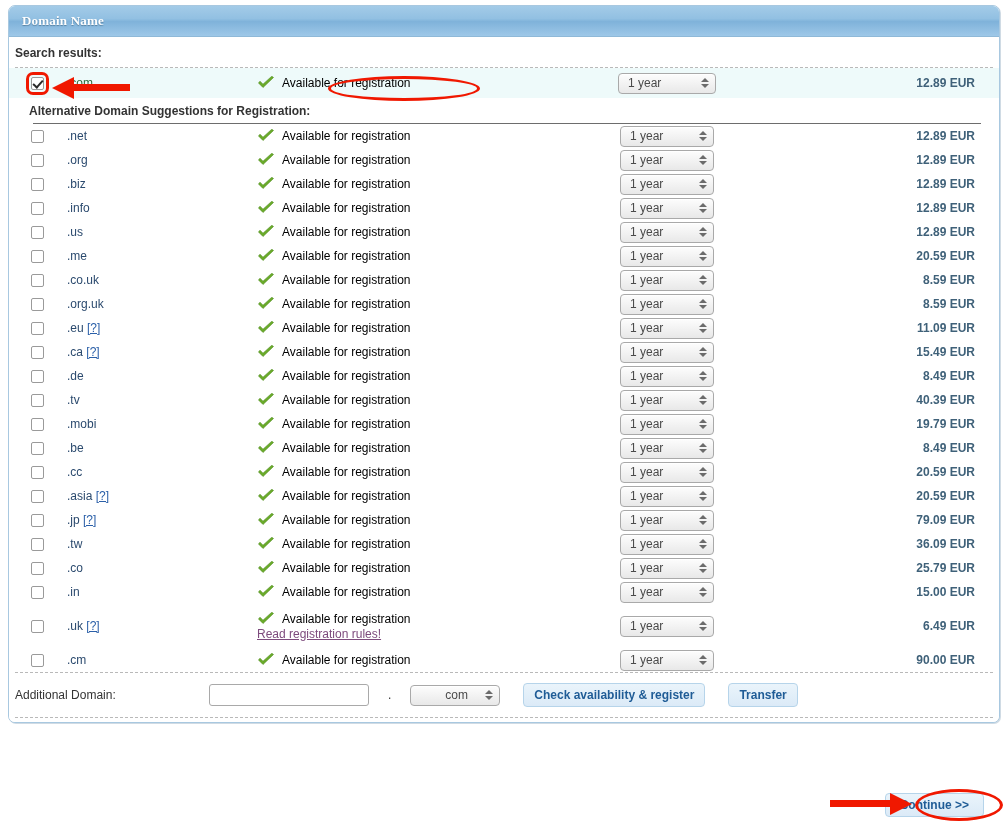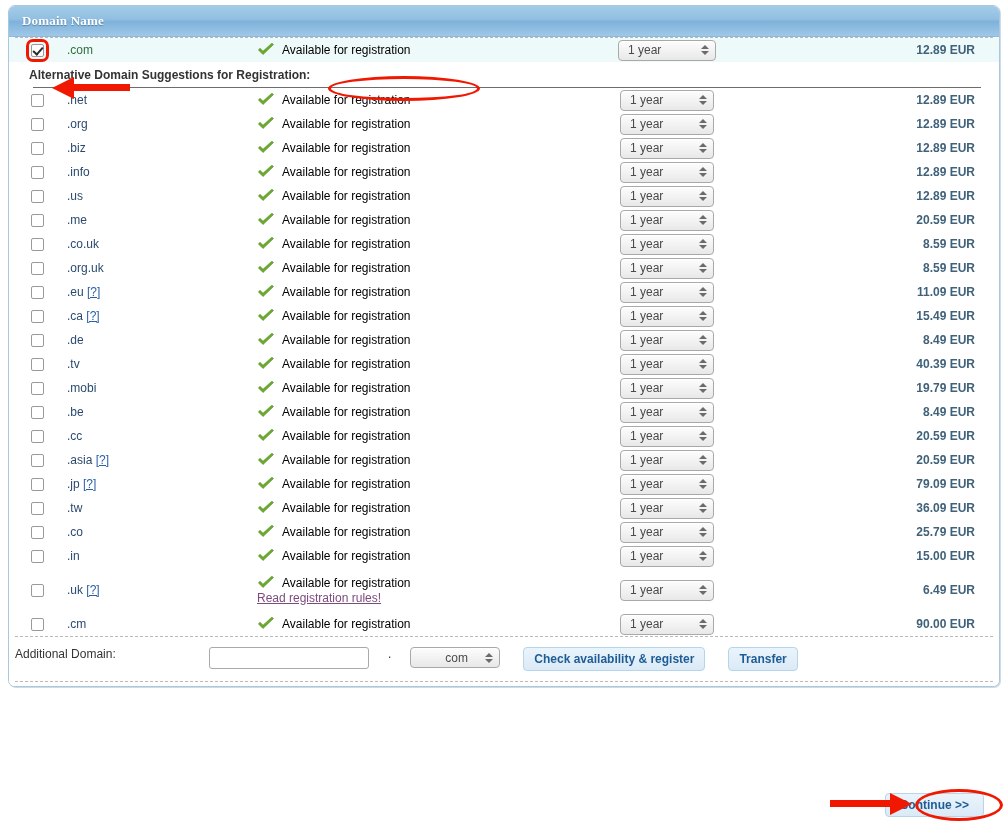--- a/index.html
+++ b/index.html
@@ -57,21 +57,21 @@
     margin: 0 18px 0 24px;
   }
 
   
   .row {
     display: flex; align-items: center;
     height: 24px;
     position: relative;
   }
   .row.primary {
-    height: 24px;
+    height: 30px;
     background: #eefafa;
   }
   .c-check { width: 48px; display:flex; justify-content:center; align-items:center; padding-left:8px;}
   .c-tld   { width: 200px; padding-left: 10px; color:#2b4a6e; font-size:12px;}
   .c-avail { width: 300px; display:flex; align-items:center; }
   .c-term  { width: 220px; display:flex; justify-content:center; align-items:center;}
   .c-price { flex: 1; text-align:right; padding-right: 24px; font-weight:bold; color:#3f6179; font-size:12px;}
 
   .row.primary .c-tld { color:#2f6f3f; font-weight: normal; padding-left: 10px; }
 
@@ -131,21 +131,21 @@
     border-radius: 4px;
     background: linear-gradient(to bottom,#eaf4fb 0%,#dbeaf7 100%);
     color: #1f5c96; font-weight:bold; font-size:12px;
     cursor: pointer;
     white-space: nowrap;
   }
   .addrow { display:flex; justify-content:flex-end; padding: 8px 18px 10px 0; }
 
   
   .addl {
-    display:flex; align-items:flex-start;
+    display:flex; align-items:center;
     padding: 10px 0 10px 6px;
     gap: 14px;
   }
   .addl .lbl { font-size:12px; color:#333; width: 180px; }
   .txtin {
     width: 160px; height: 22px;
     border: 1px solid #a9a9a9;
     border-radius: 3px;
     background: #fff;
   }
@@ -169,20 +169,21 @@
 <div id="page">
 
   <div class="panel">
 
     <div class="titlebar">
       <span class="ttl">Domain Name</span>
     </div>
 
     <div class="body">
 
+      <div class="section-label">Search results:</div>
       <div class="dashed-sep"></div>
 
       <div class="row primary">
         <div class="c-check">
           <span class="cb checked cb-hl"></span>
         </div>
         <div class="c-tld">.com</div>
         <div class="c-avail" style="position:relative;">
           <svg class="tick" viewBox="0 0 18 14">
             <path d="M1.5 7 L6 11.5 L16.5 1.5 L14.8 0.2 L6 8.2 L3 5.2 Z" fill="#6aab29" stroke="#4e8a1c" stroke-width=".6"></path>

